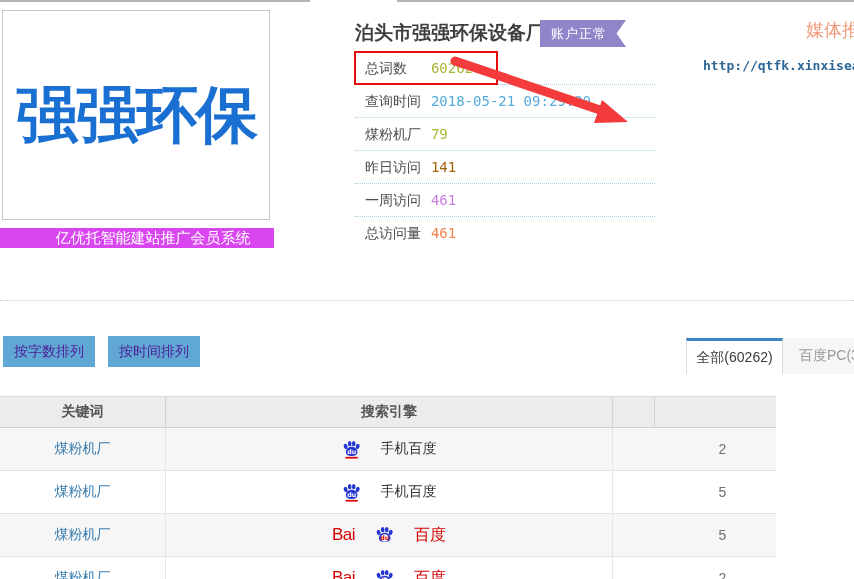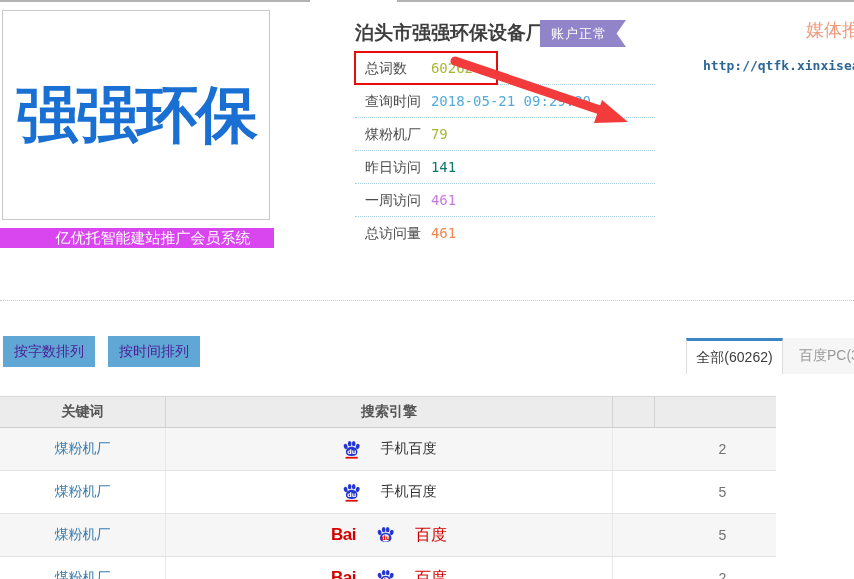--- a/index.html
+++ b/index.html
@@ -24,21 +24,21 @@
     color:#fff; font-size:13px; line-height:27px; padding-left:11px; letter-spacing:1px;
     clip-path:polygon(0 0,100% 0,89% 50%,100% 100%,0 100%); }
 
   .stats { position:absolute; left:355px; top:52px; width:300px; }
   .stat-row { height:33px; line-height:33px; padding-left:10px; border-bottom:1px dotted #a8cfe3;
     font-size:14px; color:#4d4d4d; white-space:nowrap; }
   .stat-row:last-child { border-bottom:none; }
   .stat-label { display:inline-block; width:62px; color:#4d4d4d; }
   .stat-value { font-family:"DejaVu Sans Mono","Liberation Mono",monospace; font-size:14px; }
   .v0 { color:#a8b636; } .v1 { color:#54abdb; } .v2 { color:#a8b636; }
-  .v3 { color:#0f766e; } .v4 { color:#c97ce0; } .v5 { color:#f5854f; }
+  .v3 { color:#a16207; } .v4 { color:#c97ce0; } .v5 { color:#f5854f; }
 
   .redbox { position:absolute; left:354px; top:51px; width:144px; height:34px;
     border:2px solid #e60c0c; pointer-events:none; }
   .anno-arrow { position:absolute; left:0; top:0; width:854px; height:579px; pointer-events:none; z-index:6; }
 
   .media-heading { position:absolute; left:806px; top:18px; width:48px; overflow:hidden;
     font-size:18px; color:#f1997a; white-space:nowrap; }
   .media-url { position:absolute; left:703px; top:58px; width:151px; overflow:hidden;
     font-family:"DejaVu Sans Mono","Liberation Mono",monospace; font-weight:bold;
     font-size:13px; color:#2d6797; white-space:nowrap; }
@@ -64,21 +64,21 @@
   .t-head .cell { font-weight:bold; color:#555; font-size:14px; border-right:1px solid #d3d3d3; }
   .t-body-row { height:43px; border-bottom:1px solid #e3e3e3; }
   .t-body-row.alt { background:#f6f6f6; }
   .cell { display:flex; align-items:center; justify-content:center; height:100%; }
   .c1 { width:166px; } .c2 { width:447px; } .c3 { width:220px; } .c4 { width:42px; }
   .t-body-row .cell { border-right:1px solid #e8e8e8; font-size:14px; }
   .keyword { color:#3a7cae; cursor:pointer; }
   .rank { color:#707070; }
   .engine-wrap { display:flex; align-items:center; gap:20px; }
   .engine-label { color:#333; }
-  .bai-latin { color:#d40000; font-weight:700; font-size:17px; letter-spacing:-0.5px; }
+  .bai-latin { color:#d40000; font-weight:400; font-size:17px; letter-spacing:-0.5px; }
   .bai-cn { color:#d40000; font-weight:400; font-size:16px; }
   .paw-svg { width:19px; height:19px; display:block; }
 </style>
 </head>
 <body>
 
 <svg width="0" height="0" style="position:absolute">
   <defs>
     <symbol id="paw" viewBox="0 0 24 24">
       <ellipse cx="4.6" cy="8.2" rx="2.4" ry="3.4" transform="rotate(-18 4.6 8.2)" fill="#2435d1"></ellipse>

